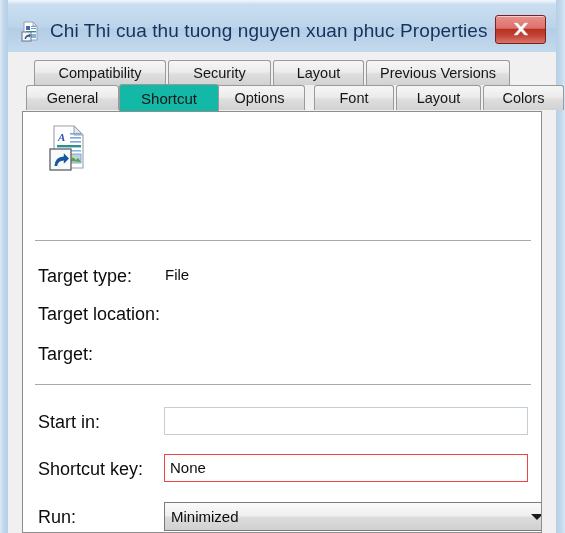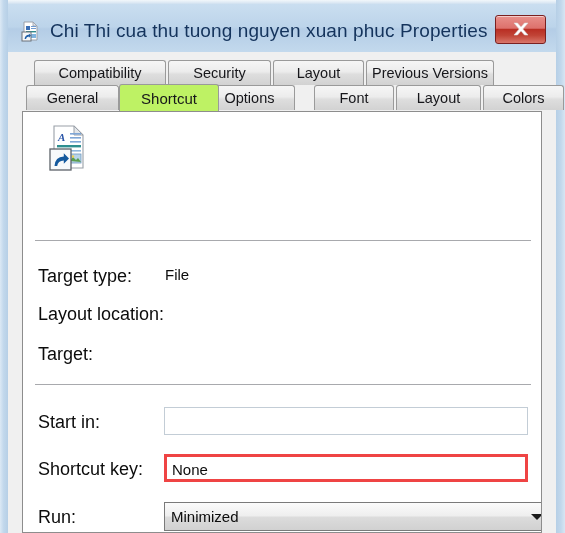--- a/index.html
+++ b/index.html
@@ -109,21 +109,21 @@
     border-radius: 3px 3px 0 0;
     background: linear-gradient(to bottom, #f6f6f6 0%, #ececec 45%, #dedede 55%, #d2d2d2 100%);
     font-size: 14.5px;
     color: #16161a;
     text-align: center;
     line-height: 24px;
     white-space: nowrap;
     cursor: default;
   }
   .tab.selected {
-    background: #bef264;
+    background: #14b8a6;
     height: 27px;
     top: -1px;
     line-height: 27px;
     border-color: #9a9a9a;
     z-index: 5;
     font-size: 15px;
   }
 
   
   #tabpanel {
@@ -185,21 +185,21 @@
     background: #ffffff;
     border: 1px solid #c3cdd6;
     font-size: 15px;
     color: #0c0c0c;
     line-height: 26px;
     padding: 0 5px;
     white-space: nowrap;
     overflow: hidden;
     cursor: text;
   }
-  .finput.strong-border { border: 3px solid #ef4444; }
+  .finput.strong-border { border: 1px solid #ef4444; }
 
   
   #run-combo {
     position: absolute;
     left: 141px;
     top: 390px;
     width: 389px;
     height: 29px;
     box-sizing: border-box;
     border: 1px solid #7a7a7a;
@@ -257,26 +257,26 @@
     </div>
   </div>
 
   <div id="client">
 
     <div id="tabstrip">
       <div class="tab-row row1">
         <div class="tab" style="left:12px;width:132px;text-align:center;">Compatibility</div>
         <div class="tab" style="left:146px;width:103px;">Security</div>
         <div class="tab" style="left:251px;width:91px;">Layout</div>
-        <div class="tab" style="left:344px;width:128px;">Previous Versions</div>
+        <div class="tab" style="left:344px;width:144px;">Previous Versions</div>
       </div>
       <div class="tab-row row2">
         <div class="tab" style="left:4px;width:93px;">General</div>
         <div class="tab selected" style="left:97px;width:100px;">Shortcut</div>
-        <div class="tab" style="left:182px;width:91px;">Options</div>
+        <div class="tab" style="left:192px;width:91px;">Options</div>
         <div class="tab" style="left:292px;width:80px;">Font</div>
         <div class="tab" style="left:374px;width:85px;">Layout</div>
         <div class="tab" style="left:461px;width:81px;">Colors</div>
       </div>
     </div>
 
     <div id="tabpanel">
 
       <span id="hdr-icon">
         <svg width="45" height="48" viewBox="0 0 45 48">
@@ -295,21 +295,21 @@
           <path d="M7.5 42 q0.6 -9 9.3 -9.4 l0 -3.4 l5.2 5.3 l-5.2 5.3 l0 -3.3 q-6 0.3 -6.6 5.5 z" fill="#14599e"></path>
         </svg>
       </span>
 
 
       <div class="separator" id="sep1"></div>
 
       <span class="flabel" style="top:154px;">Target type:</span>
       <span class="fvalue-static" style="top:154px;">File</span>
 
-      <span class="flabel" style="top:192px;">Layout location:</span>
+      <span class="flabel" style="top:192px;">Target location:</span>
       <span class="fvalue-static" style="top:192px;"></span>
 
       <span class="flabel" style="top:232px;">Target:</span>
 
       <div class="separator" id="sep2"></div>
 
       <span class="flabel" style="top:300px;">Start in:</span>
       <div class="finput" style="top:295px;"></div>
 
       <span class="flabel" style="top:347px;">Shortcut key:</span>

